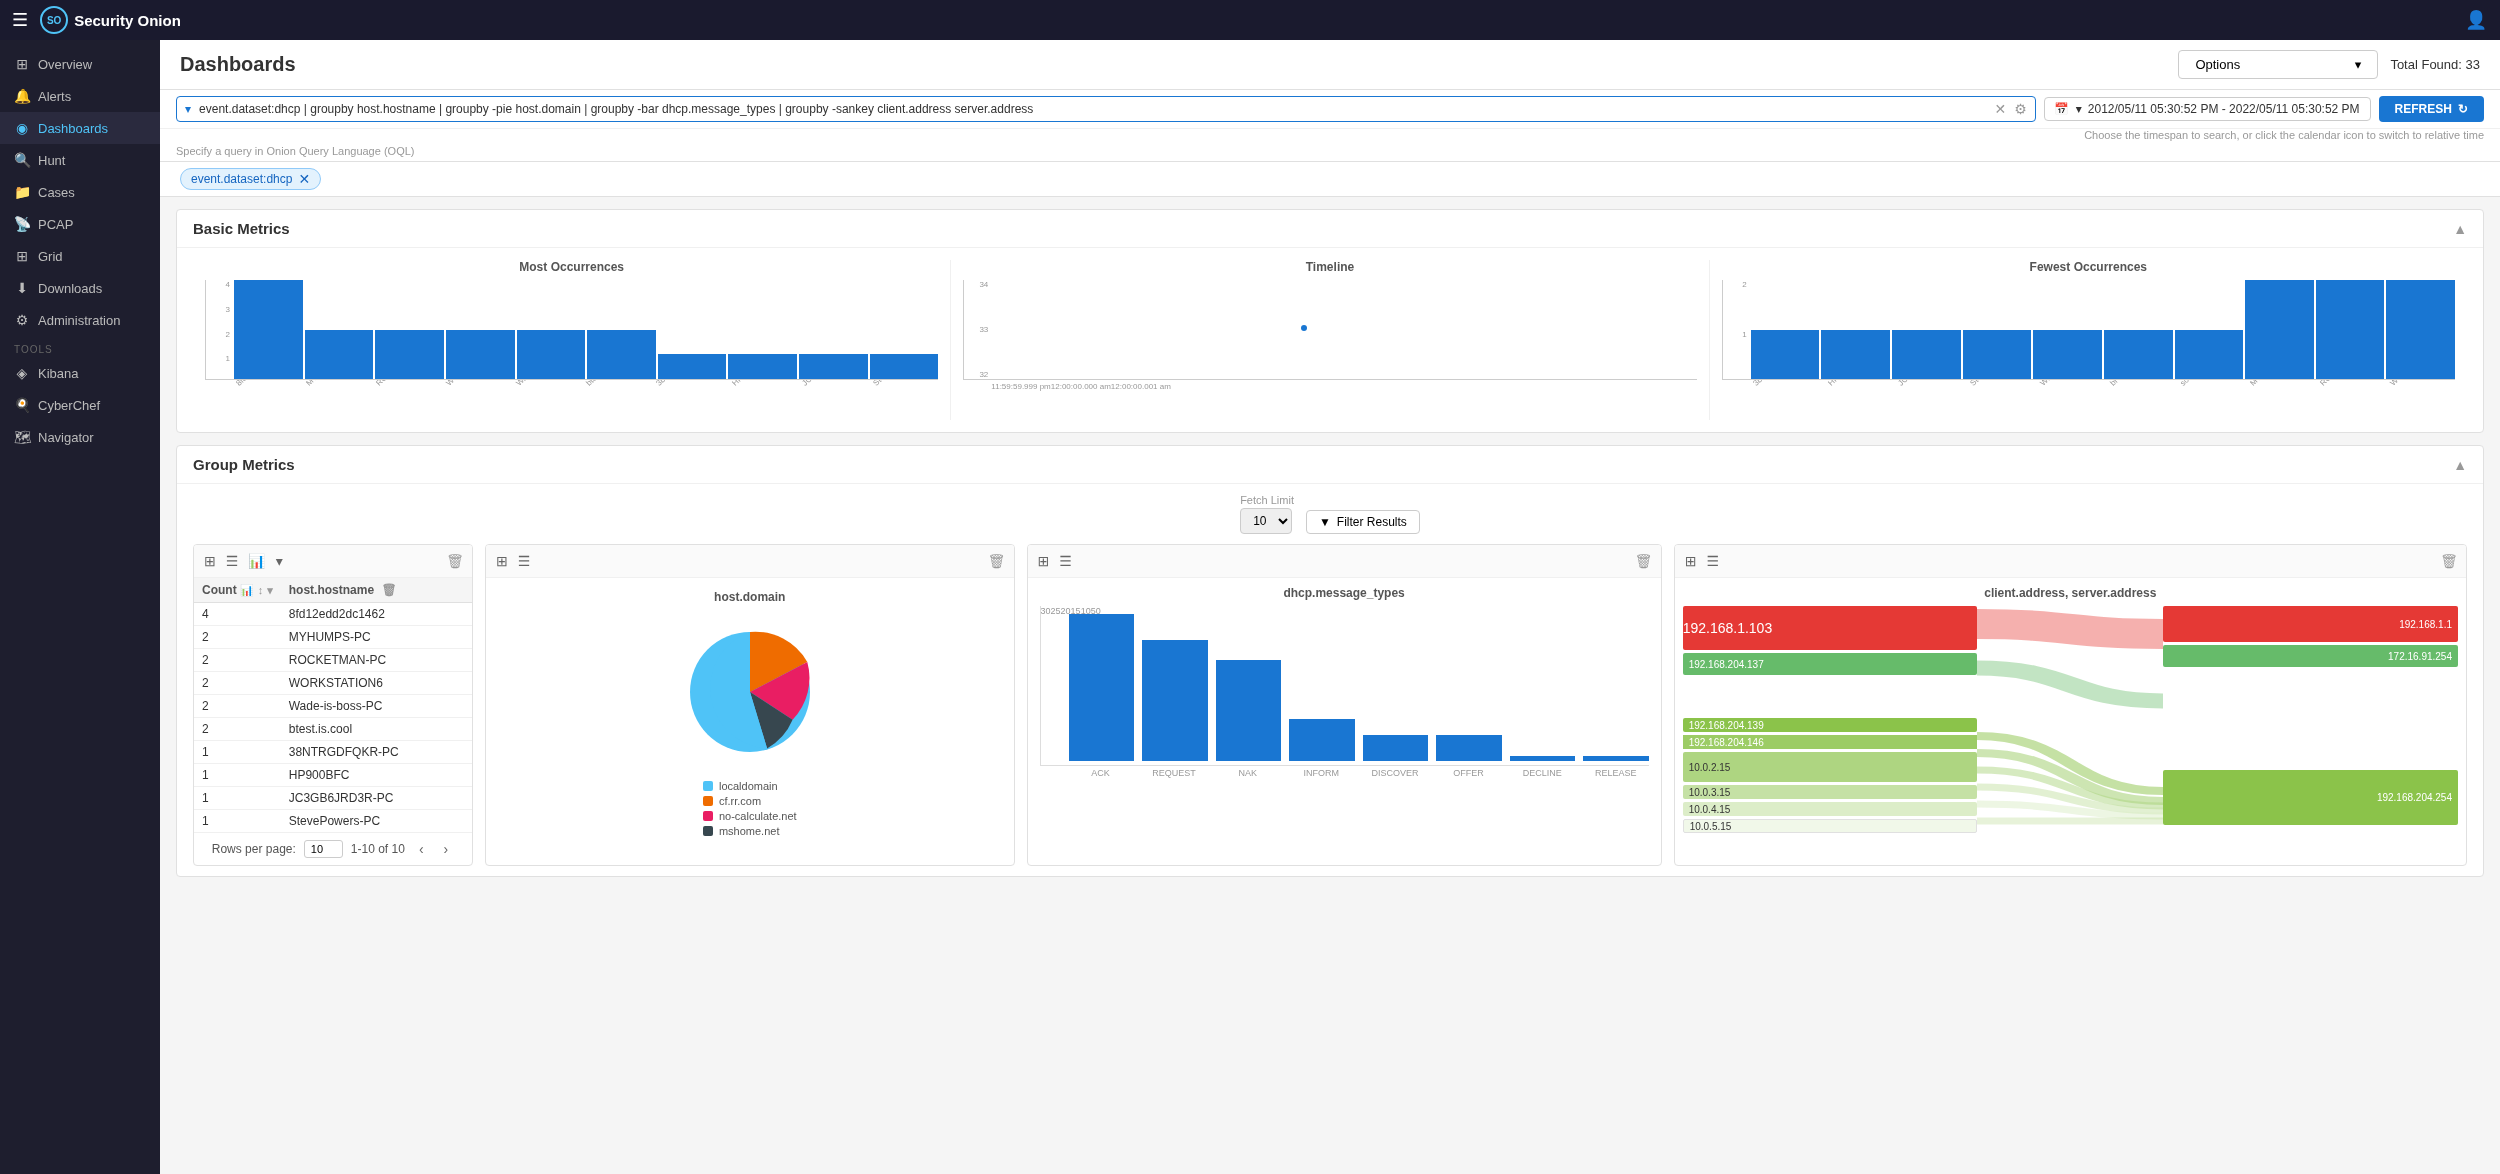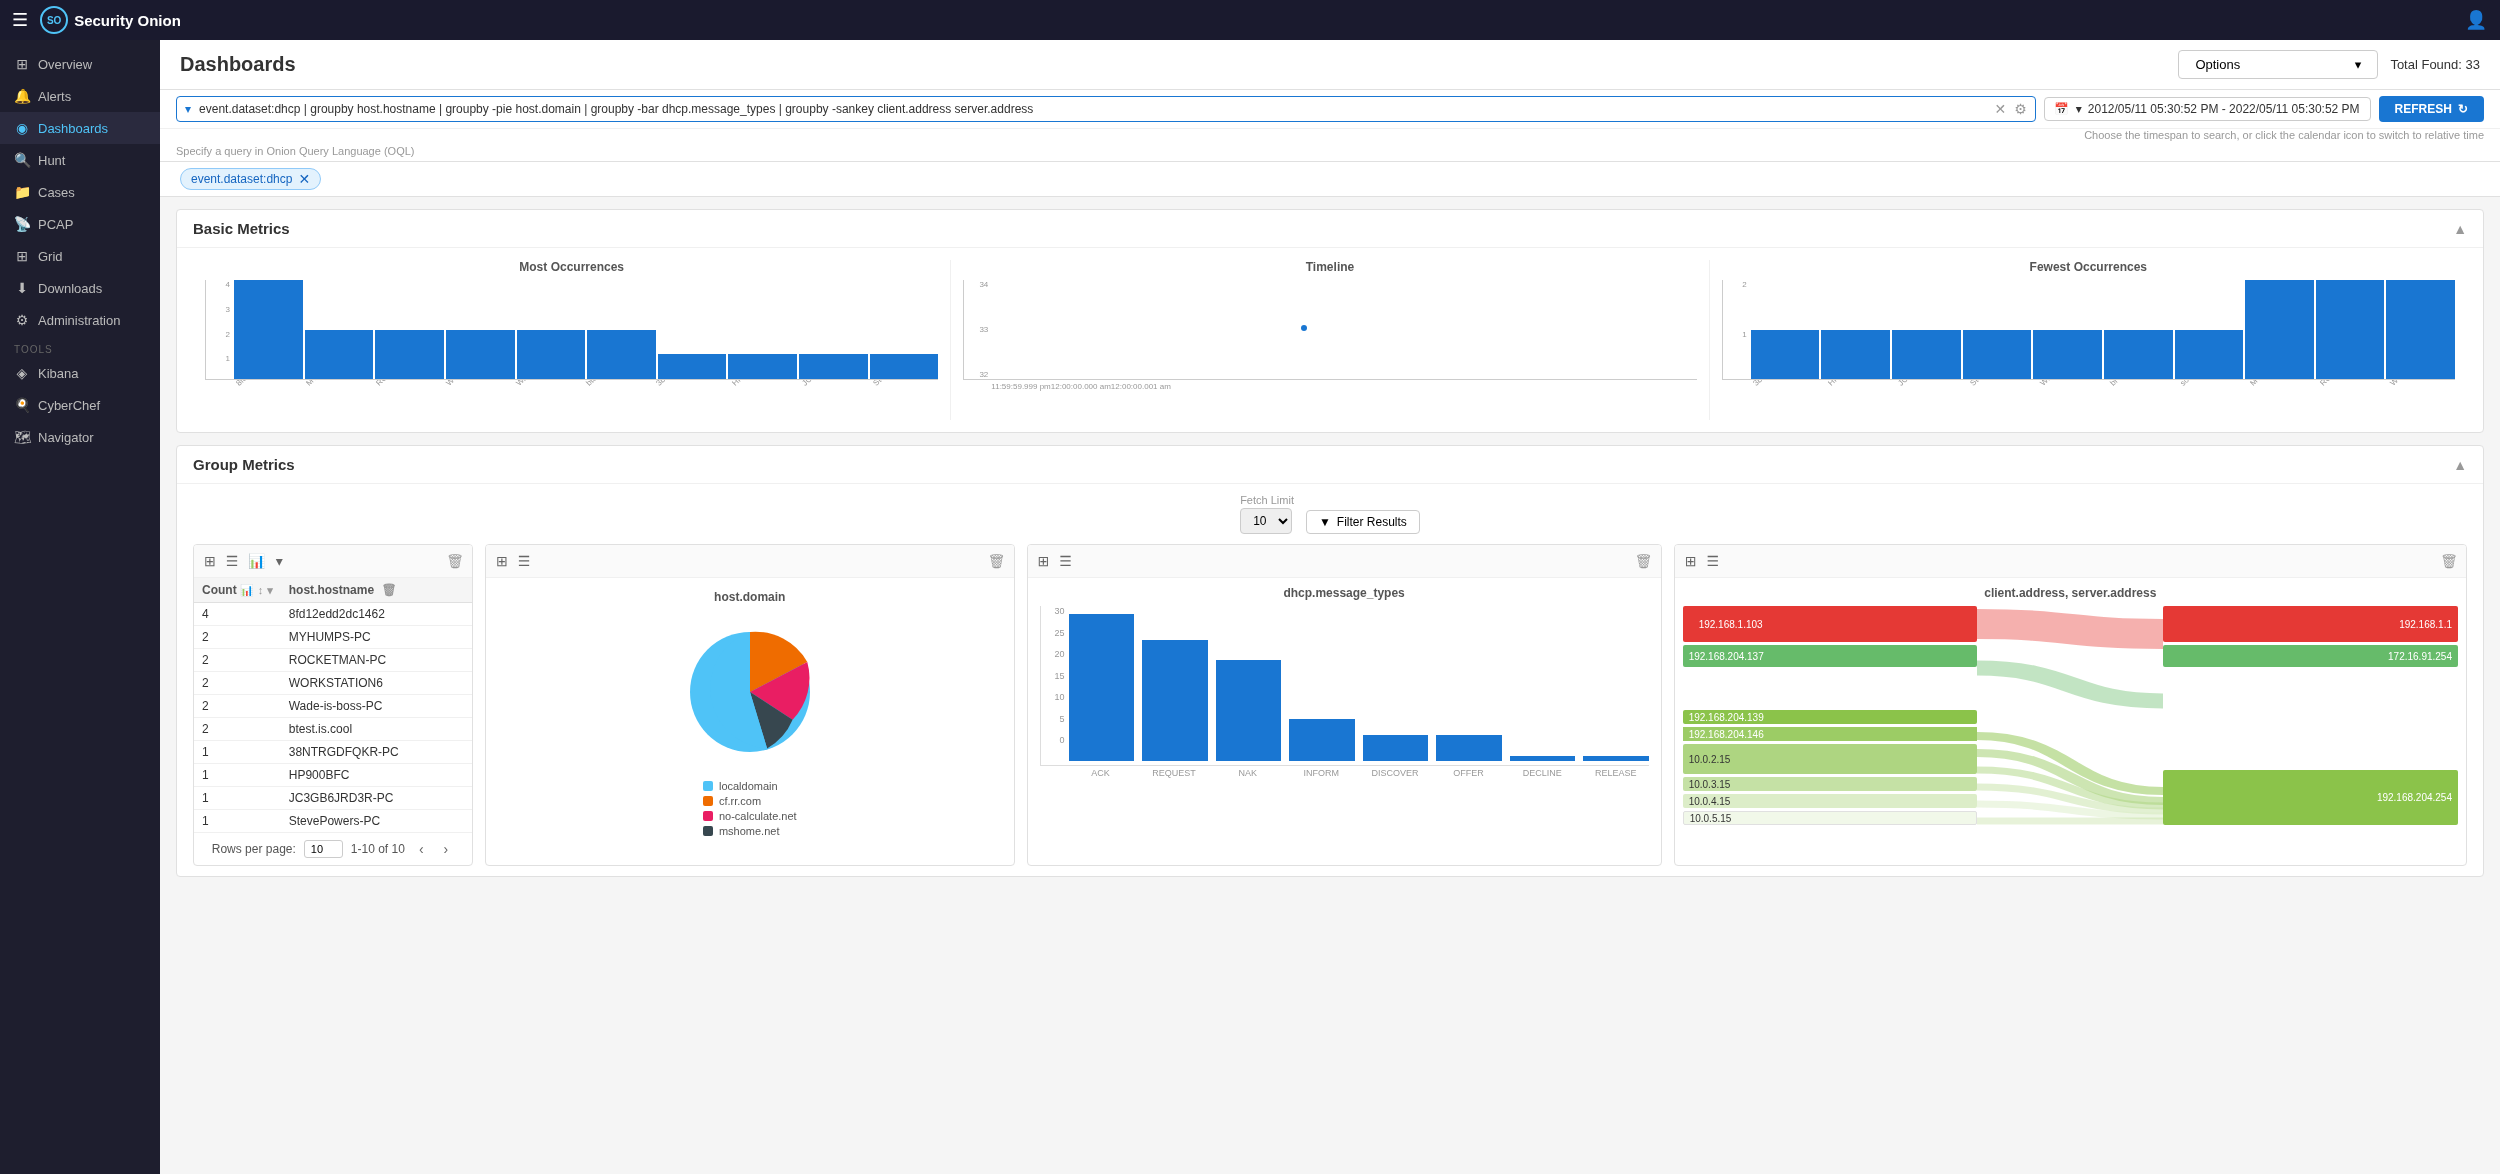--- a/index.html
+++ b/index.html
@@ -85,21 +85,21 @@
     .pie-title { font-size: 12px; font-weight: 600; color: #555; margin-bottom: 8px; }
     .pie-legend { margin-top: 8px; }
     .legend-item { display: flex; align-items: center; gap: 6px; font-size: 11px; color: #555; margin-bottom: 3px; }
     .legend-dot { width: 10px; height: 10px; border-radius: 2px; flex-shrink: 0; }
 
     
     .bar-panel { flex: 1.2; }
     .bar-panel-inner { padding: 8px 12px; }
     .bar-panel-title { font-size: 12px; font-weight: 600; color: #555; text-align: center; margin-bottom: 6px; }
     .v-bar-chart { position: relative; height: 160px; display: flex; align-items: flex-end; gap: 8px; border-left: 1px solid #ddd; border-bottom: 1px solid #ddd; padding-left: 28px; padding-bottom: 4px; }
-    .v-bar-y { position: absolute; left: 0; top: 0; bottom: 20px; display: flex; flex-direction: column; justify-content: space-between; font-size: 9px; color: #999; width: 24px; text-align: right; }
+    .v-bar-y { position: absolute; left: 0; top: 0; bottom: 20px; display: flex; justify-content: space-between; font-size: 9px; color: #999; width: 24px; text-align: right; }
     .v-bar { background: #1976d2; flex: 1; position: relative; cursor: pointer; min-width: 20px; }
     .v-bar-labels { display: flex; gap: 8px; padding-left: 28px; margin-top: 2px; }
     .v-bar-label { flex: 1; font-size: 9px; color: #999; text-align: center; }
 
     
     .sankey-panel { flex: 1.5; }
     .sankey-inner { padding: 8px; }
     .sankey-title { font-size: 12px; font-weight: 600; color: #555; text-align: center; margin-bottom: 6px; }
   </style>
 </head>
@@ -498,21 +498,21 @@
               <button class="panel-icon-btn">⊞</button>
               <button class="panel-icon-btn">☰</button>
               <button class="panel-delete-btn">🗑</button>
             </div>
             <div class="sankey-inner">
               <div class="sankey-title">client.address, server.address</div>
 
               <div style="position:relative; height:240px; width:100%;">
 
                 <div style="position:absolute; left:0; top:0; width:38%; display:flex; flex-direction:column; gap:3px;">
-                  <div style="background:#e53935; color:#fff; padding:3px 16px; font-size:10px; border-radius:2px; height:36px; display:flex; align-items:center;">192.168.1.103</div>
+                  <div style="background:#e53935; color:#fff; padding:3px 0; font-size:14px; border-radius:2px; height:44px; display:flex; align-items:center;">192.168.1.103</div>
                   <div style="background:#66bb6a; color:#fff; padding:3px 6px; font-size:10px; border-radius:2px; height:22px; display:flex; align-items:center;">192.168.204.137</div>
                   <div style="background:#8bc34a; color:#fff; padding:3px 6px; font-size:10px; border-radius:2px; height:14px; display:flex; align-items:center; margin-top:40px;">192.168.204.139</div>
                   <div style="background:#9ccc65; color:#fff; padding:3px 6px; font-size:10px; border-radius:0; height:14px; display:flex; align-items:center;">192.168.204.146</div>
                   <div style="background:#aed581; color:#333; padding:3px 6px; font-size:10px; border-radius:2px; height:30px; display:flex; align-items:center;">10.0.2.15</div>
                   <div style="background:#c5e1a5; color:#333; padding:3px 6px; font-size:10px; border-radius:2px; height:14px; display:flex; align-items:center;">10.0.3.15</div>
                   <div style="background:#dcedc8; color:#333; padding:3px 6px; font-size:10px; border-radius:2px; height:14px; display:flex; align-items:center;">10.0.4.15</div>
                   <div style="background:#f1f8e9; color:#333; padding:3px 6px; font-size:10px; border-radius:2px; height:14px; display:flex; align-items:center; border:1px solid #e0e0e0;">10.0.5.15</div>
                 </div>
 
                 <svg style="position:absolute;left:38%;top:0;width:24%;height:100%;" viewBox="0 0 100 240" preserveAspectRatio="none">

